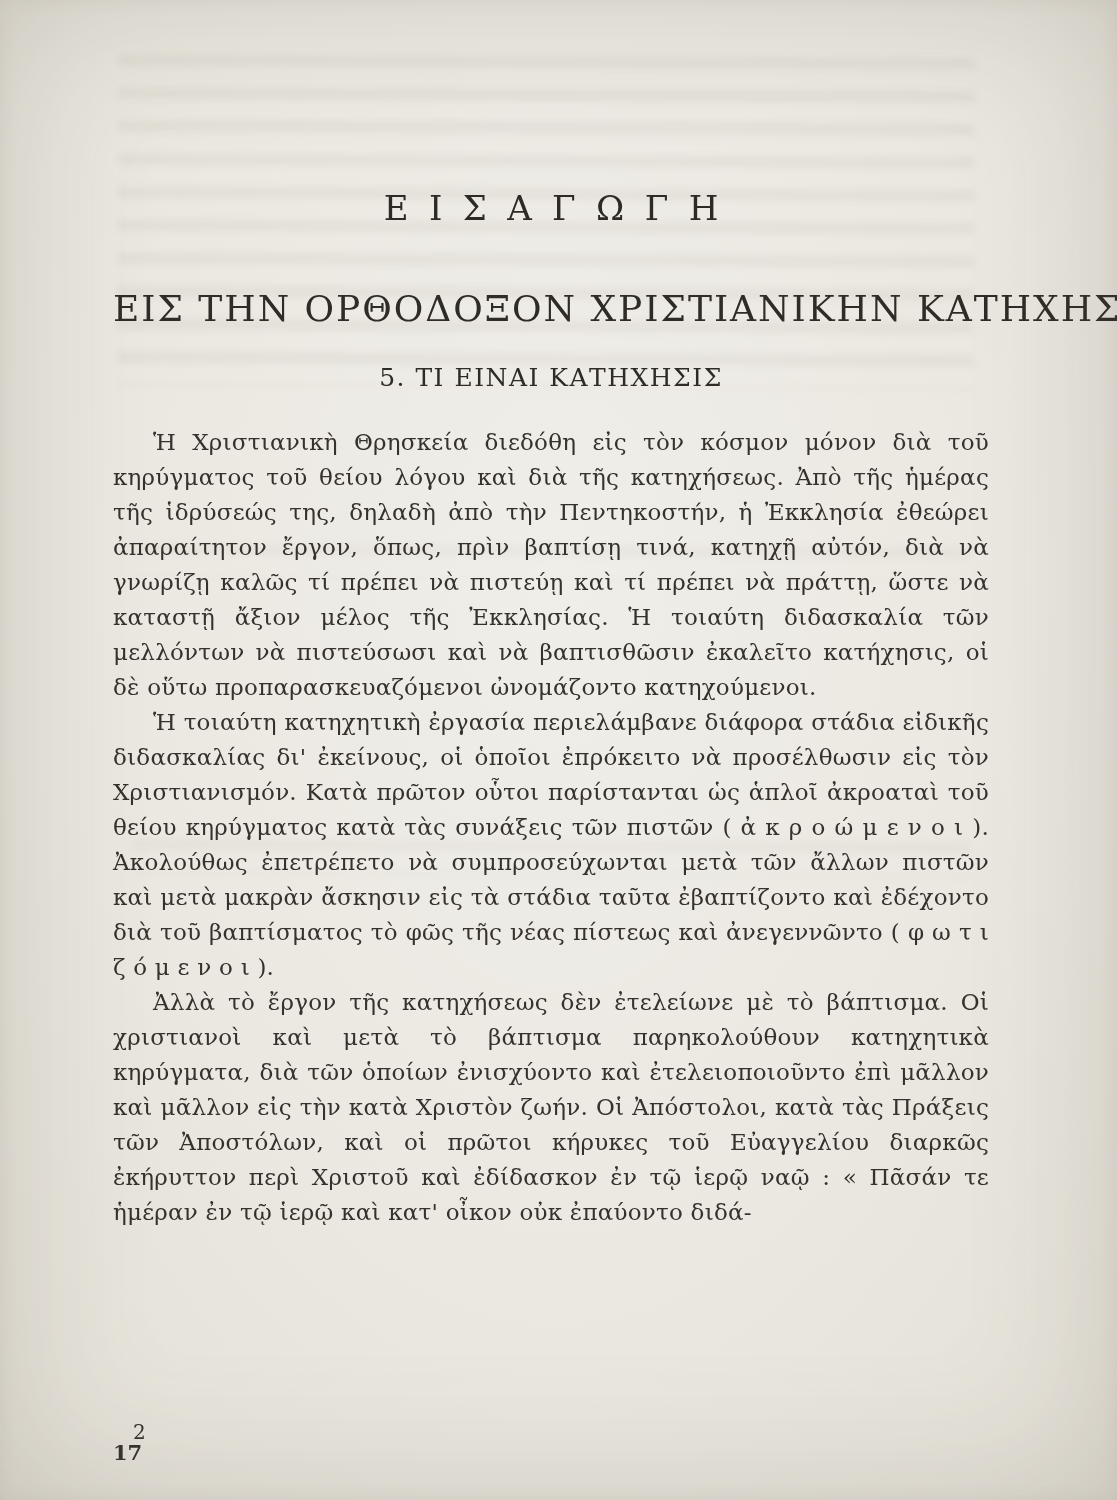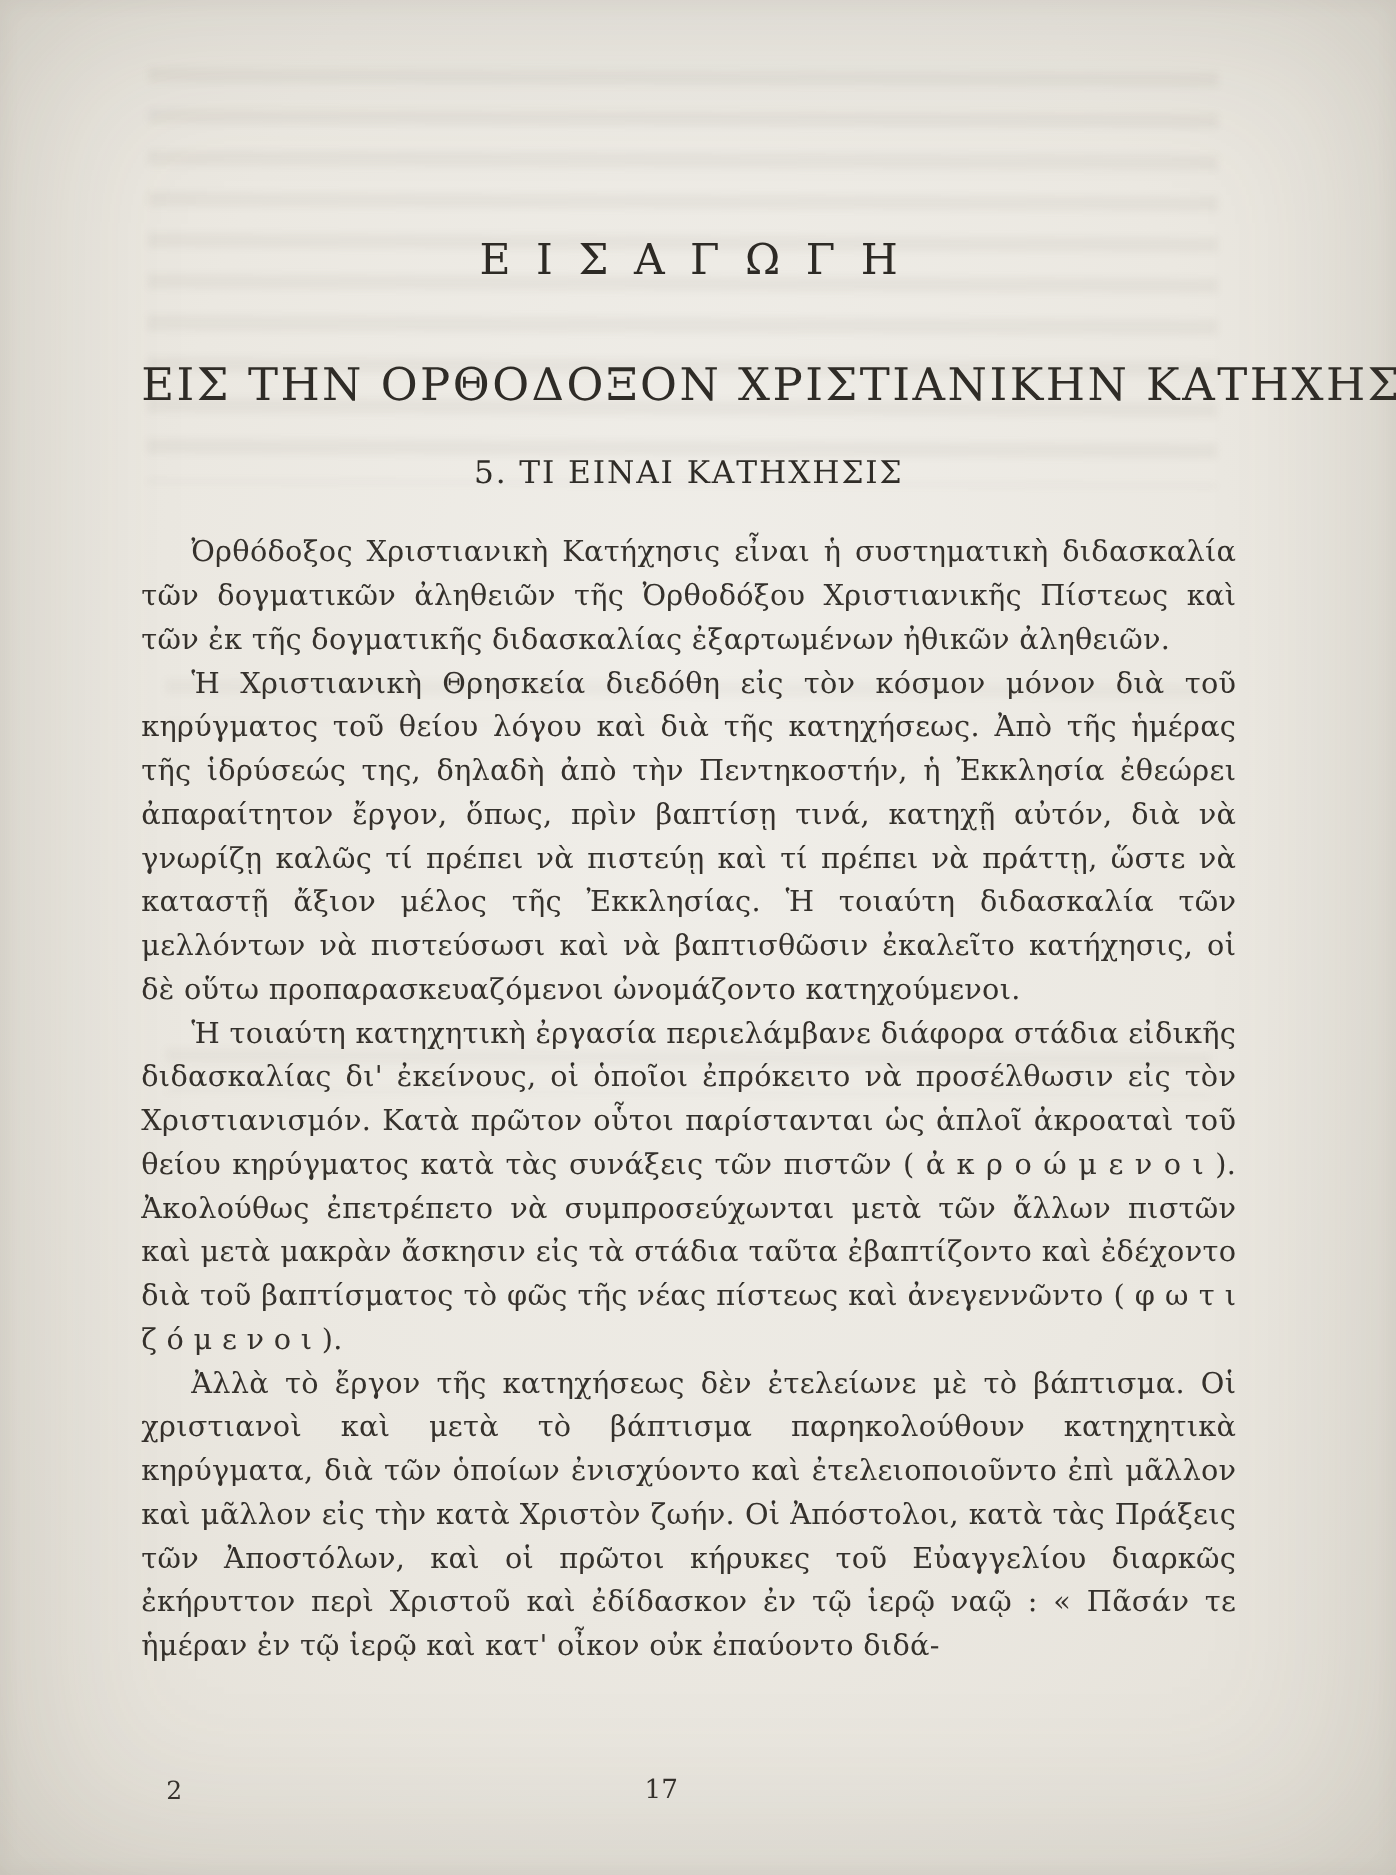--- a/index.html
+++ b/index.html
@@ -86,43 +86,42 @@
 
   .page-footer{
     position:absolute;z-index:2;
     left:113px;width:876px;top:1416px;height:34px;
   }
   .signature-number{
     position:absolute;left:20px;top:4px;
     font-size:20px;
   }
   .page-number{
-    position:absolute;left:0;right:44px;top:3px;
-    text-align:center;
+    position:absolute;left:0;right:44px;top:24px;
+    text-align:left;
     font-size:21px;
-    font-weight:400;
+    font-weight:700;
   }
 </style>
 </head>
 <body>
 
 <div class="ghost g1"></div>
 <div class="ghost g2"></div>
 <div class="ghost g3"></div>
 <div class="vignette"></div>
 
 <main class="content">
   <h1 class="chapter-title">ΕΙΣΑΓΩΓΗ</h1>
 
   <h2 class="page-subtitle">ΕΙΣ ΤΗΝ ΟΡΘΟΔΟΞΟΝ ΧΡΙΣΤΙΑΝΙΚΗΝ ΚΑΤΗΧΗΣΙΝ</h2>
 
   <h3 class="section-heading">5. ΤΙ ΕΙΝΑΙ ΚΑΤΗΧΗΣΙΣ</h3>
 
   <div class="body-text">
-    <p>Ὀρθόδοξος Χριστιανικὴ Κατήχησις εἶναι ἡ συστηματικὴ διδασκαλία τῶν δογματικῶν ἀληθειῶν τῆς Ὀρθοδόξου Χριστιανικῆς Πίστεως καὶ τῶν ἐκ τῆς δογματικῆς διδασκαλίας ἐξαρτωμένων ἠθικῶν ἀληθειῶν.</p>
     <p>Ἡ Χριστιανικὴ Θρησκεία διεδόθη εἰς τὸν κόσμον μόνον διὰ τοῦ κηρύγματος τοῦ θείου λόγου καὶ διὰ τῆς κατηχήσεως. Ἀπὸ τῆς ἡμέρας τῆς ἱδρύσεώς της, δηλαδὴ ἀπὸ τὴν Πεντηκοστήν, ἡ Ἐκκλησία ἐθεώρει ἀπαραίτητον ἔργον, ὅπως, πρὶν βαπτίσῃ τινά, κατηχῇ αὐτόν, διὰ νὰ γνωρίζῃ καλῶς τί πρέπει νὰ πιστεύῃ καὶ τί πρέπει νὰ πράττῃ, ὥστε νὰ καταστῇ ἄξιον μέλος τῆς Ἐκκλησίας. Ἡ τοιαύτη διδασκαλία τῶν μελλόντων νὰ πιστεύσωσι καὶ νὰ βαπτισθῶσιν ἐκαλεῖτο κατήχησις, οἱ δὲ οὕτω προπαρασκευαζόμενοι ὠνομάζοντο κατηχούμενοι.</p>
     <p>Ἡ τοιαύτη κατηχητικὴ ἐργασία περιελάμβανε διάφορα στάδια εἰδικῆς διδασκαλίας δι' ἐκείνους, οἱ ὁποῖοι ἐπρόκειτο νὰ προσέλθωσιν εἰς τὸν Χριστιανισμόν. Κατὰ πρῶτον οὗτοι παρίστανται ὡς ἁπλοῖ ἀκροαταὶ τοῦ θείου κηρύγματος κατὰ τὰς συνάξεις τῶν πιστῶν ( ἀ κ ρ ο ώ μ ε ν ο ι ). Ἀκολούθως ἐπετρέπετο νὰ συμπροσεύχωνται μετὰ τῶν ἄλλων πιστῶν καὶ μετὰ μακρὰν ἄσκησιν εἰς τὰ στάδια ταῦτα ἐβαπτίζοντο καὶ ἐδέχοντο διὰ τοῦ βαπτίσματος τὸ φῶς τῆς νέας πίστεως καὶ ἀνεγεννῶντο ( φ ω τ ι ζ ό μ ε ν ο ι ).</p>
     <p>Ἀλλὰ τὸ ἔργον τῆς κατηχήσεως δὲν ἐτελείωνε μὲ τὸ βάπτισμα. Οἱ χριστιανοὶ καὶ μετὰ τὸ βάπτισμα παρηκολούθουν κατηχητικὰ κηρύγματα, διὰ τῶν ὁποίων ἐνισχύοντο καὶ ἐτελειοποιοῦντο ἐπὶ μᾶλλον καὶ μᾶλλον εἰς τὴν κατὰ Χριστὸν ζωήν. Οἱ Ἀπόστολοι, κατὰ τὰς Πράξεις τῶν Ἀποστόλων, καὶ οἱ πρῶτοι κήρυκες τοῦ Εὐαγγελίου διαρκῶς ἐκήρυττον περὶ Χριστοῦ καὶ ἐδίδασκον ἐν τῷ ἱερῷ ναῷ : « Πᾶσάν τε ἡμέραν ἐν τῷ ἱερῷ καὶ κατ' οἶκον οὐκ ἐπαύοντο διδά-</p>
   </div>
 </main>
 
 <footer class="page-footer">
   <span class="signature-number">2</span>
   <span class="page-number">17</span>
 </footer>

